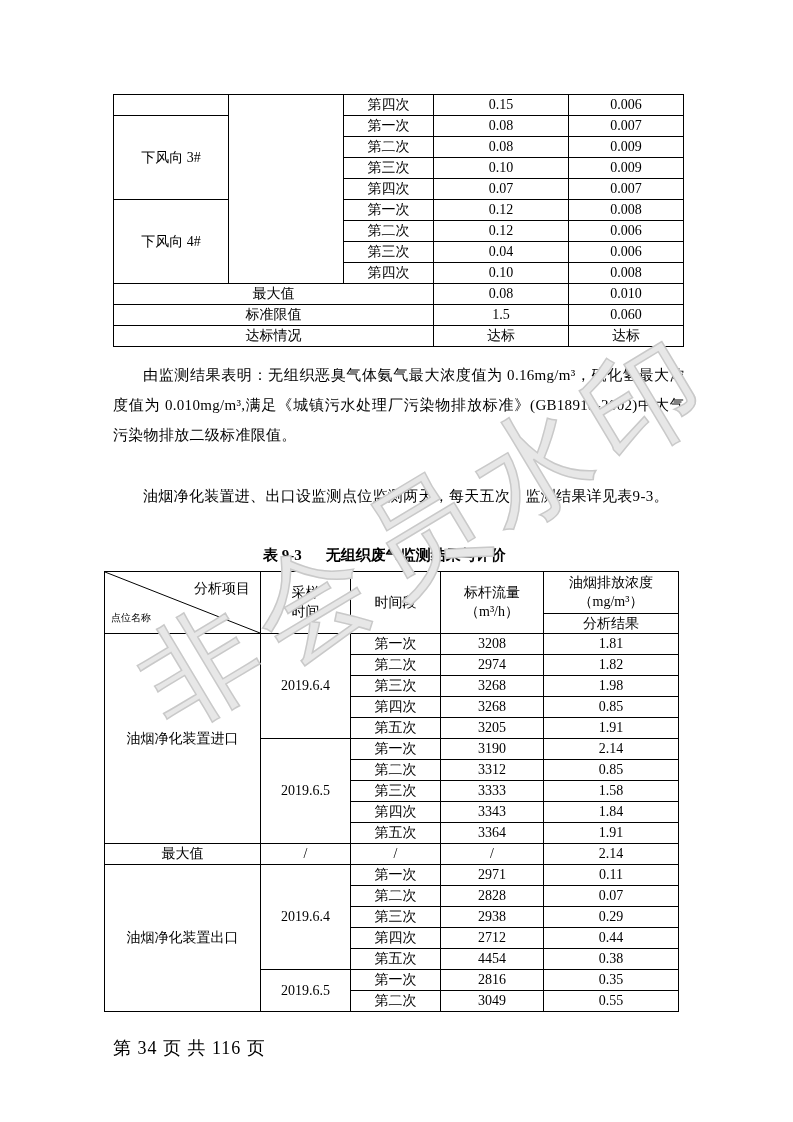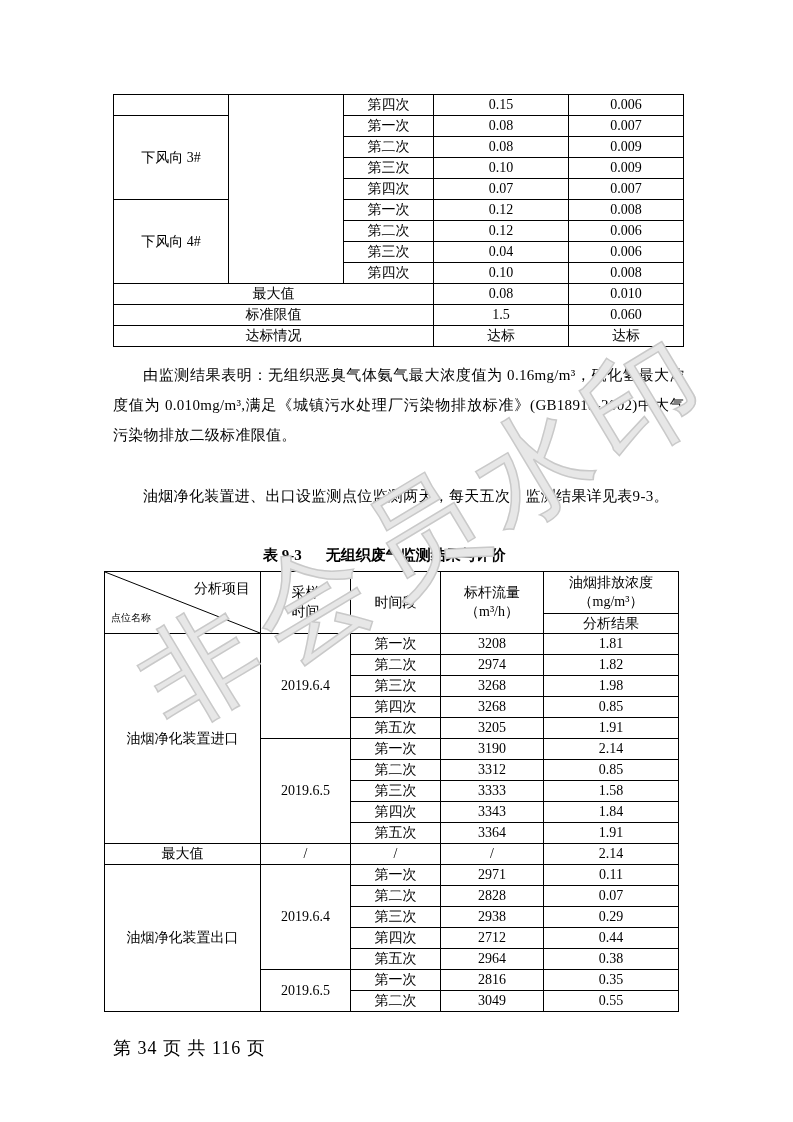--- a/index.html
+++ b/index.html
@@ -301,21 +301,21 @@
         <td>2938</td>
         <td>0.29</td>
       </tr>
       <tr>
         <td>第四次</td>
         <td>2712</td>
         <td>0.44</td>
       </tr>
       <tr>
         <td>第五次</td>
-        <td>2964</td>
+        <td>4454</td>
         <td>0.38</td>
       </tr>
       <tr>
         <td rowspan="2">2019.6.5</td>
         <td>第一次</td>
         <td>2816</td>
         <td>0.35</td>
       </tr>
       <tr>
         <td>第二次</td>

